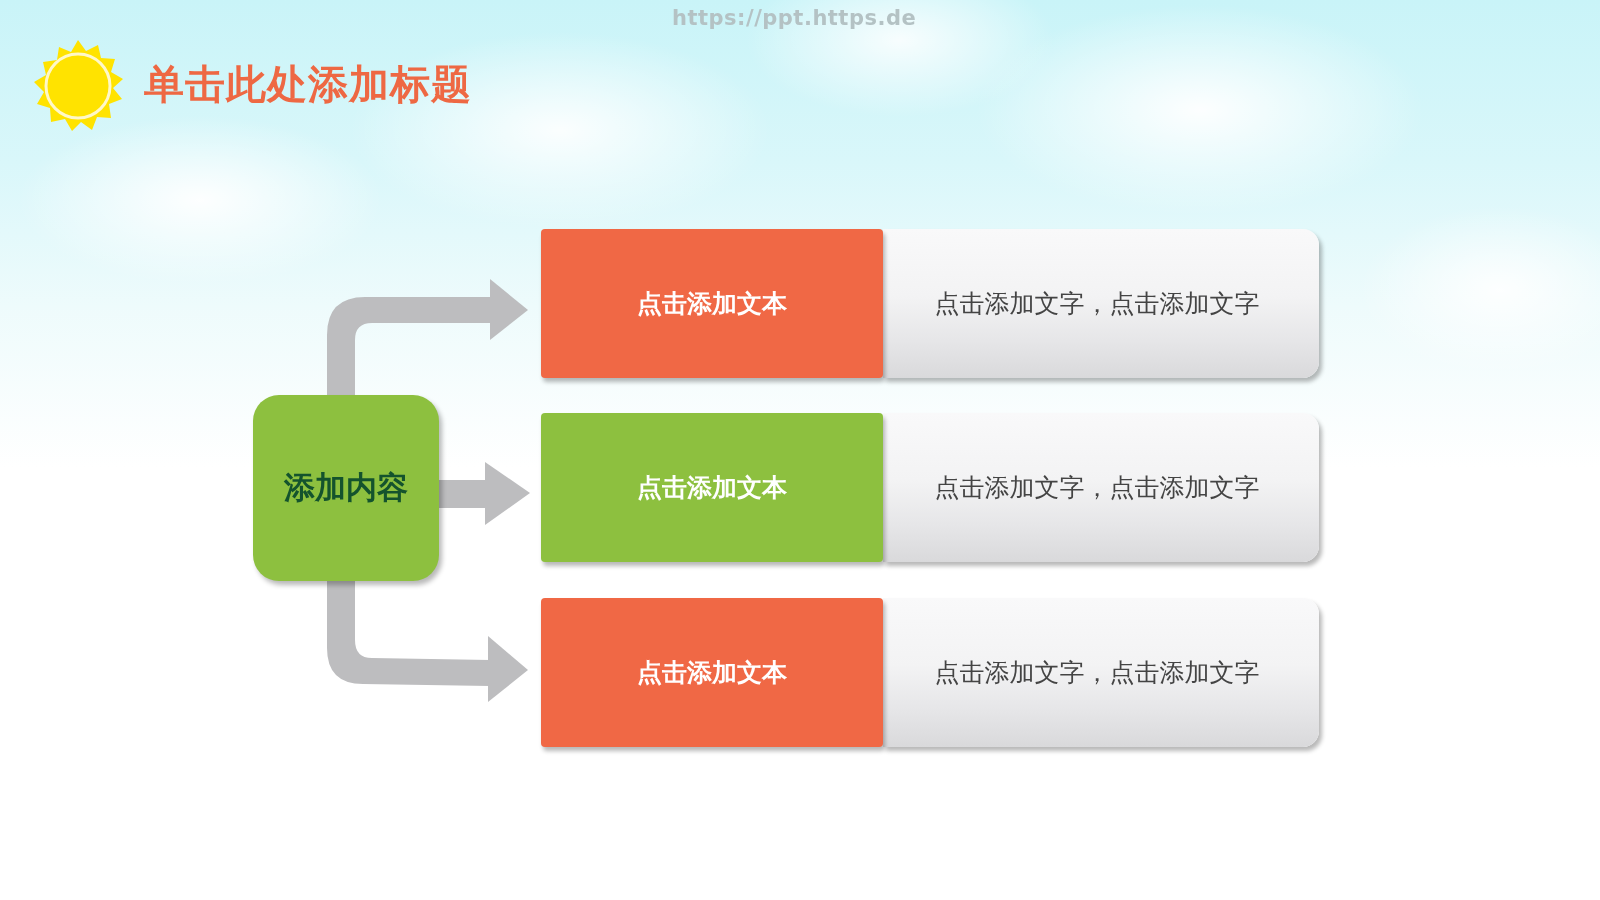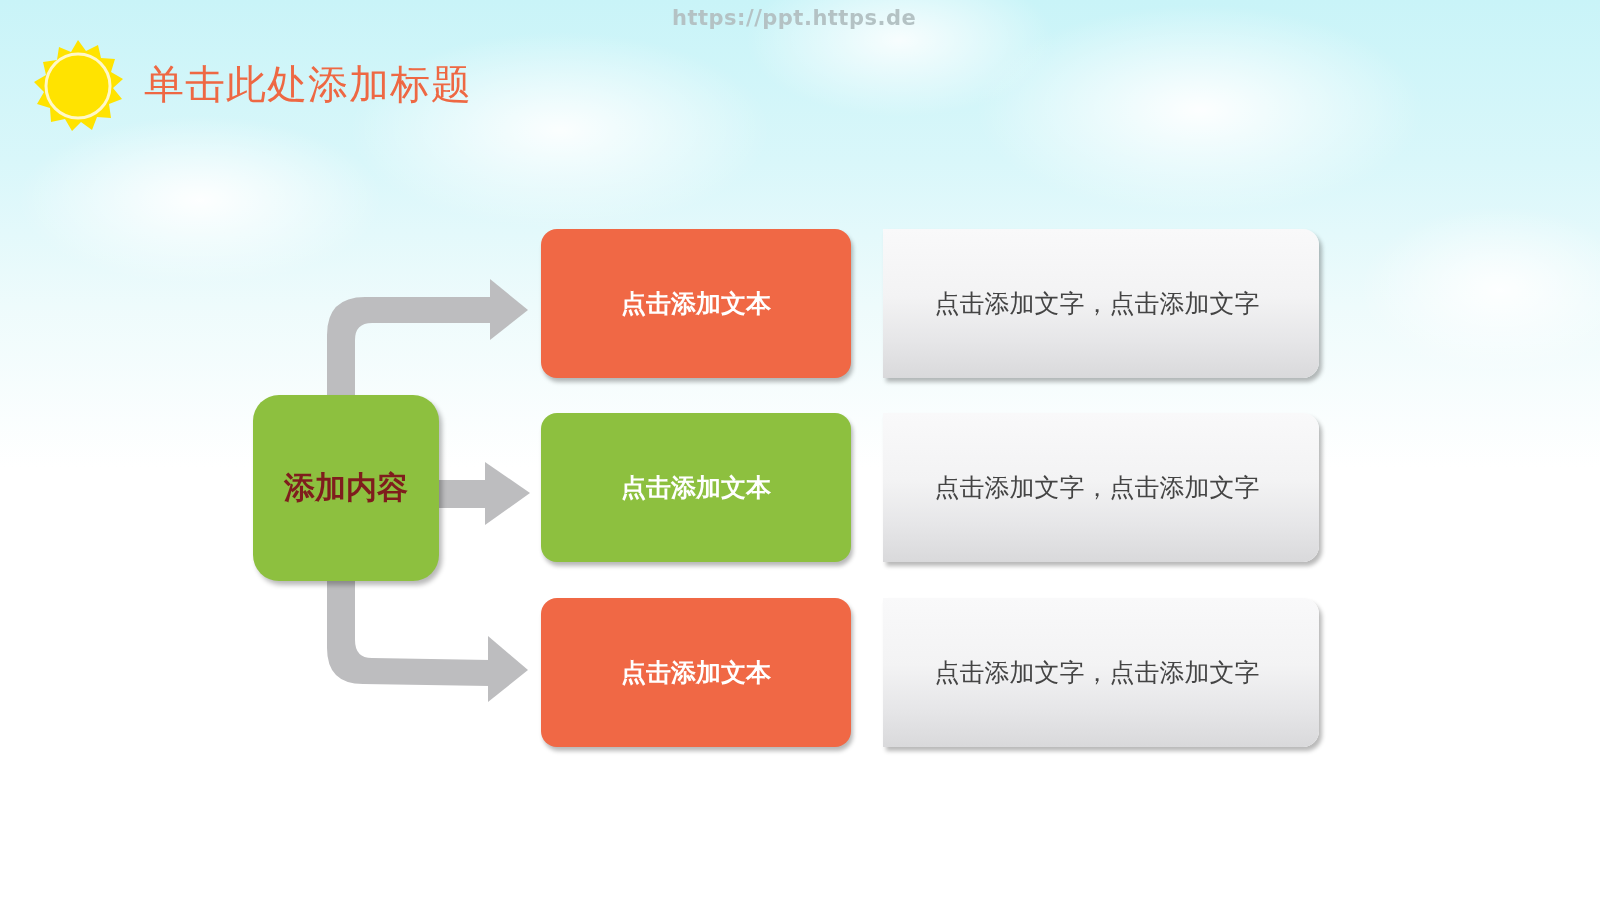--- a/index.html
+++ b/index.html
@@ -21,35 +21,35 @@
   }
   .watermark {
     position: absolute; left: 672px; top: 6px;
     font-family: "DejaVu Sans", sans-serif;
     font-size: 21px; font-weight: bold;
     color: #b4c2c4; letter-spacing: 0.5px;
   }
   .sun { position: absolute; left: 30px; top: 38px; width: 96px; height: 96px; }
   .title {
     position: absolute; left: 144px; top: 57px;
-    font-size: 40px; font-weight: normal; color: #ee6843;
+    font-size: 40px; font-weight: bold; color: #ee6843;
     letter-spacing: 1px;
   }
   .arrows { position: absolute; left: 0; top: 0; width: 1600px; height: 900px; }
   .center-box {
     position: absolute; left: 253px; top: 395px; width: 186px; height: 186px;
     background: #8dc03f; border-radius: 26px;
     box-shadow: 3px 4px 5px rgba(0,0,0,0.28);
     display: flex; align-items: center; justify-content: center;
-    color: #7f1d1d; font-size: 31px; font-weight: bold;
+    color: #14532d; font-size: 31px; font-weight: bold;
   }
   .row { position: absolute; left: 541px; width: 778px; height: 149px; }
   .row .label-box {
-    position: absolute; left: 0; top: 0; width: 310px; height: 149px;
-    border-radius: 16px;
+    position: absolute; left: 0; top: 0; width: 342px; height: 149px;
+    border-radius: 4px;
     box-shadow: 2px 4px 4px rgba(0,0,0,0.28);
     display: flex; align-items: center; justify-content: center;
     color: #ffffff; font-size: 25px; font-weight: bold;
     z-index: 2;
   }
   .row .desc-box {
     position: absolute; left: 342px; top: 0; width: 436px; height: 149px;
     border-radius: 0 16px 16px 0;
     background: linear-gradient(180deg, #f9f9fa 0%, #f3f3f4 45%, #e6e6e8 75%, #d9d9db 100%);
     box-shadow: 3px 4px 4px rgba(0,0,0,0.28);

